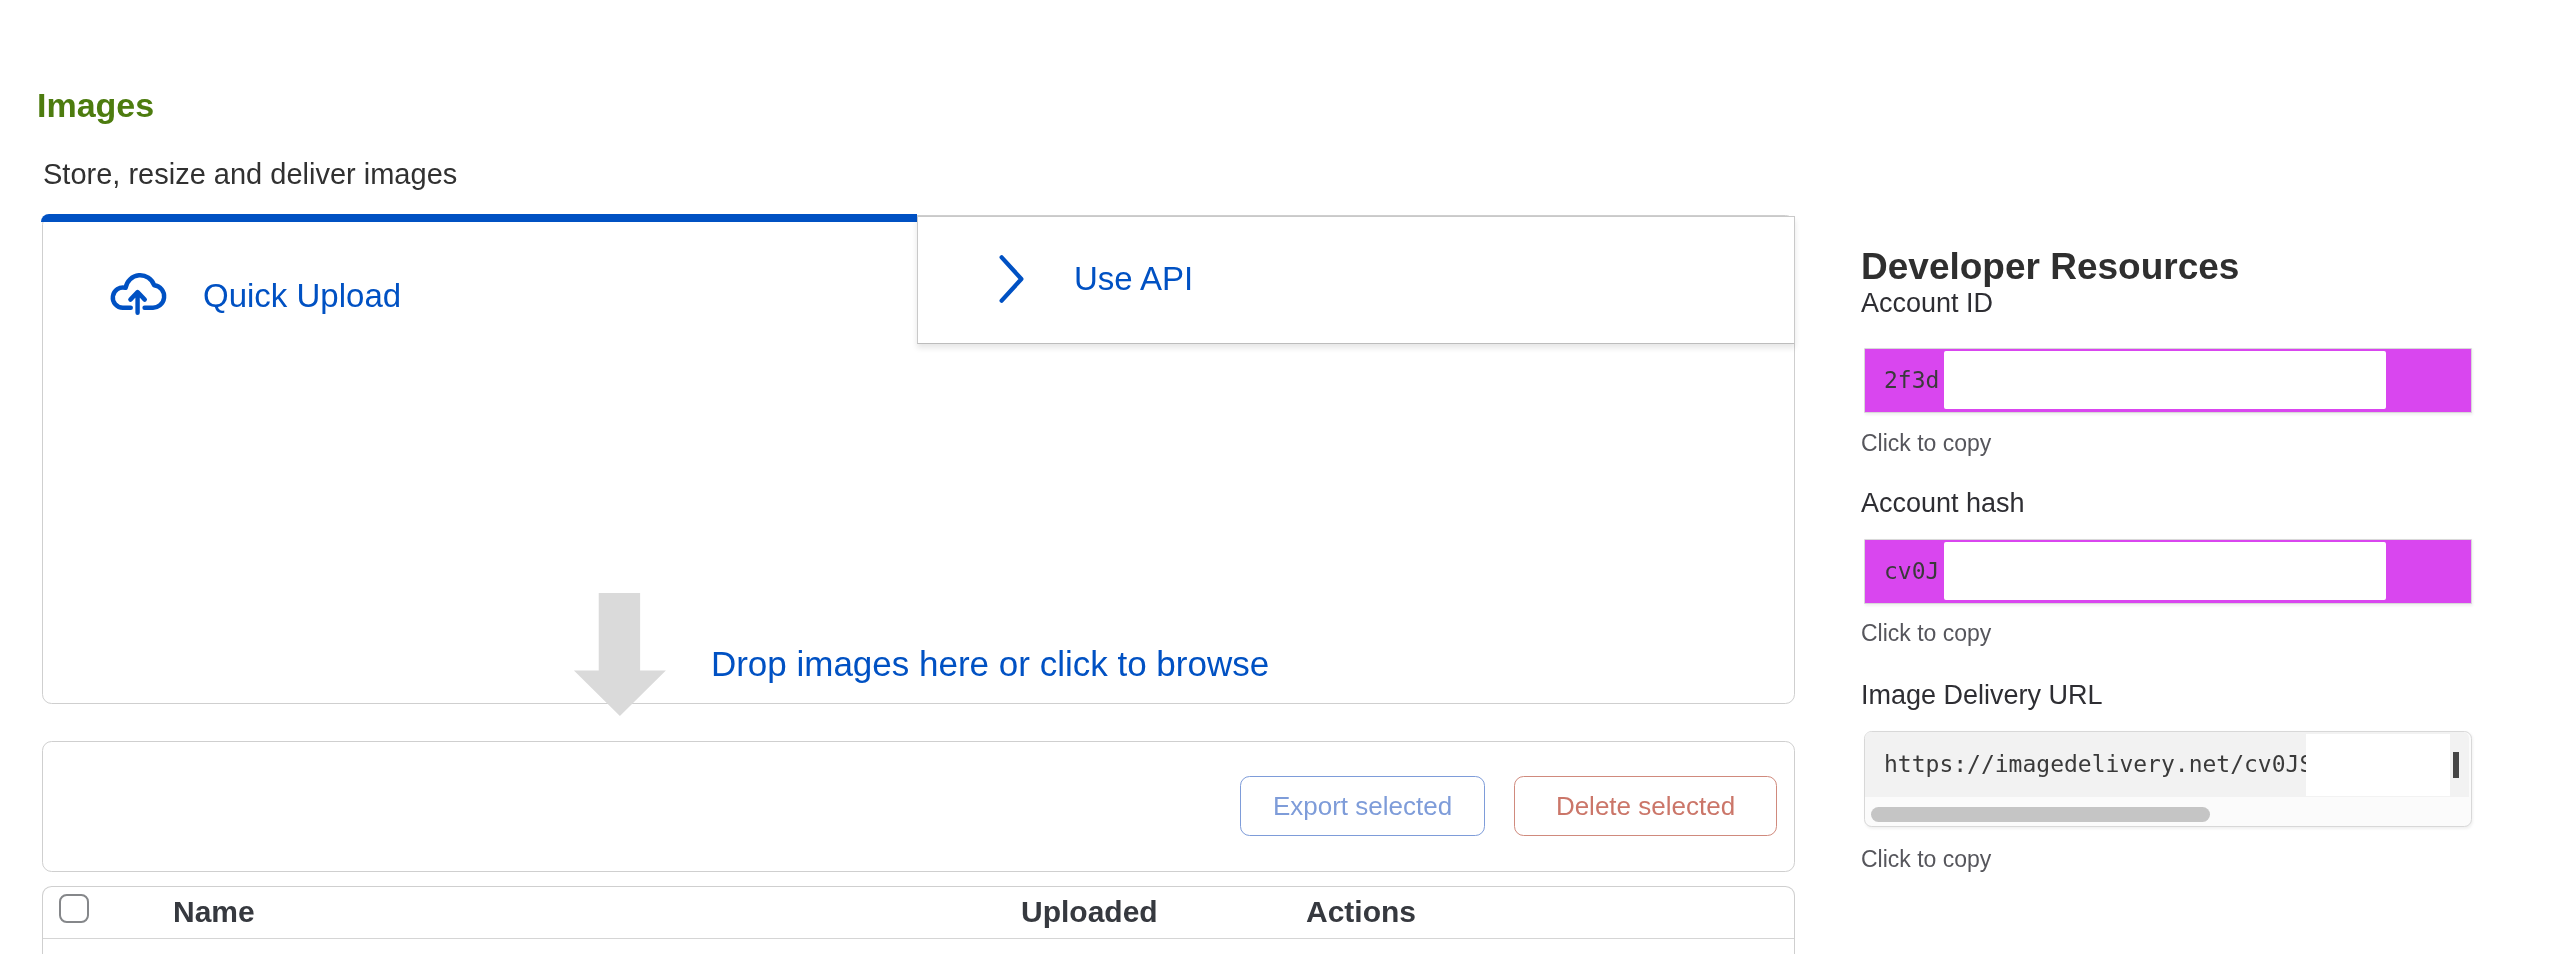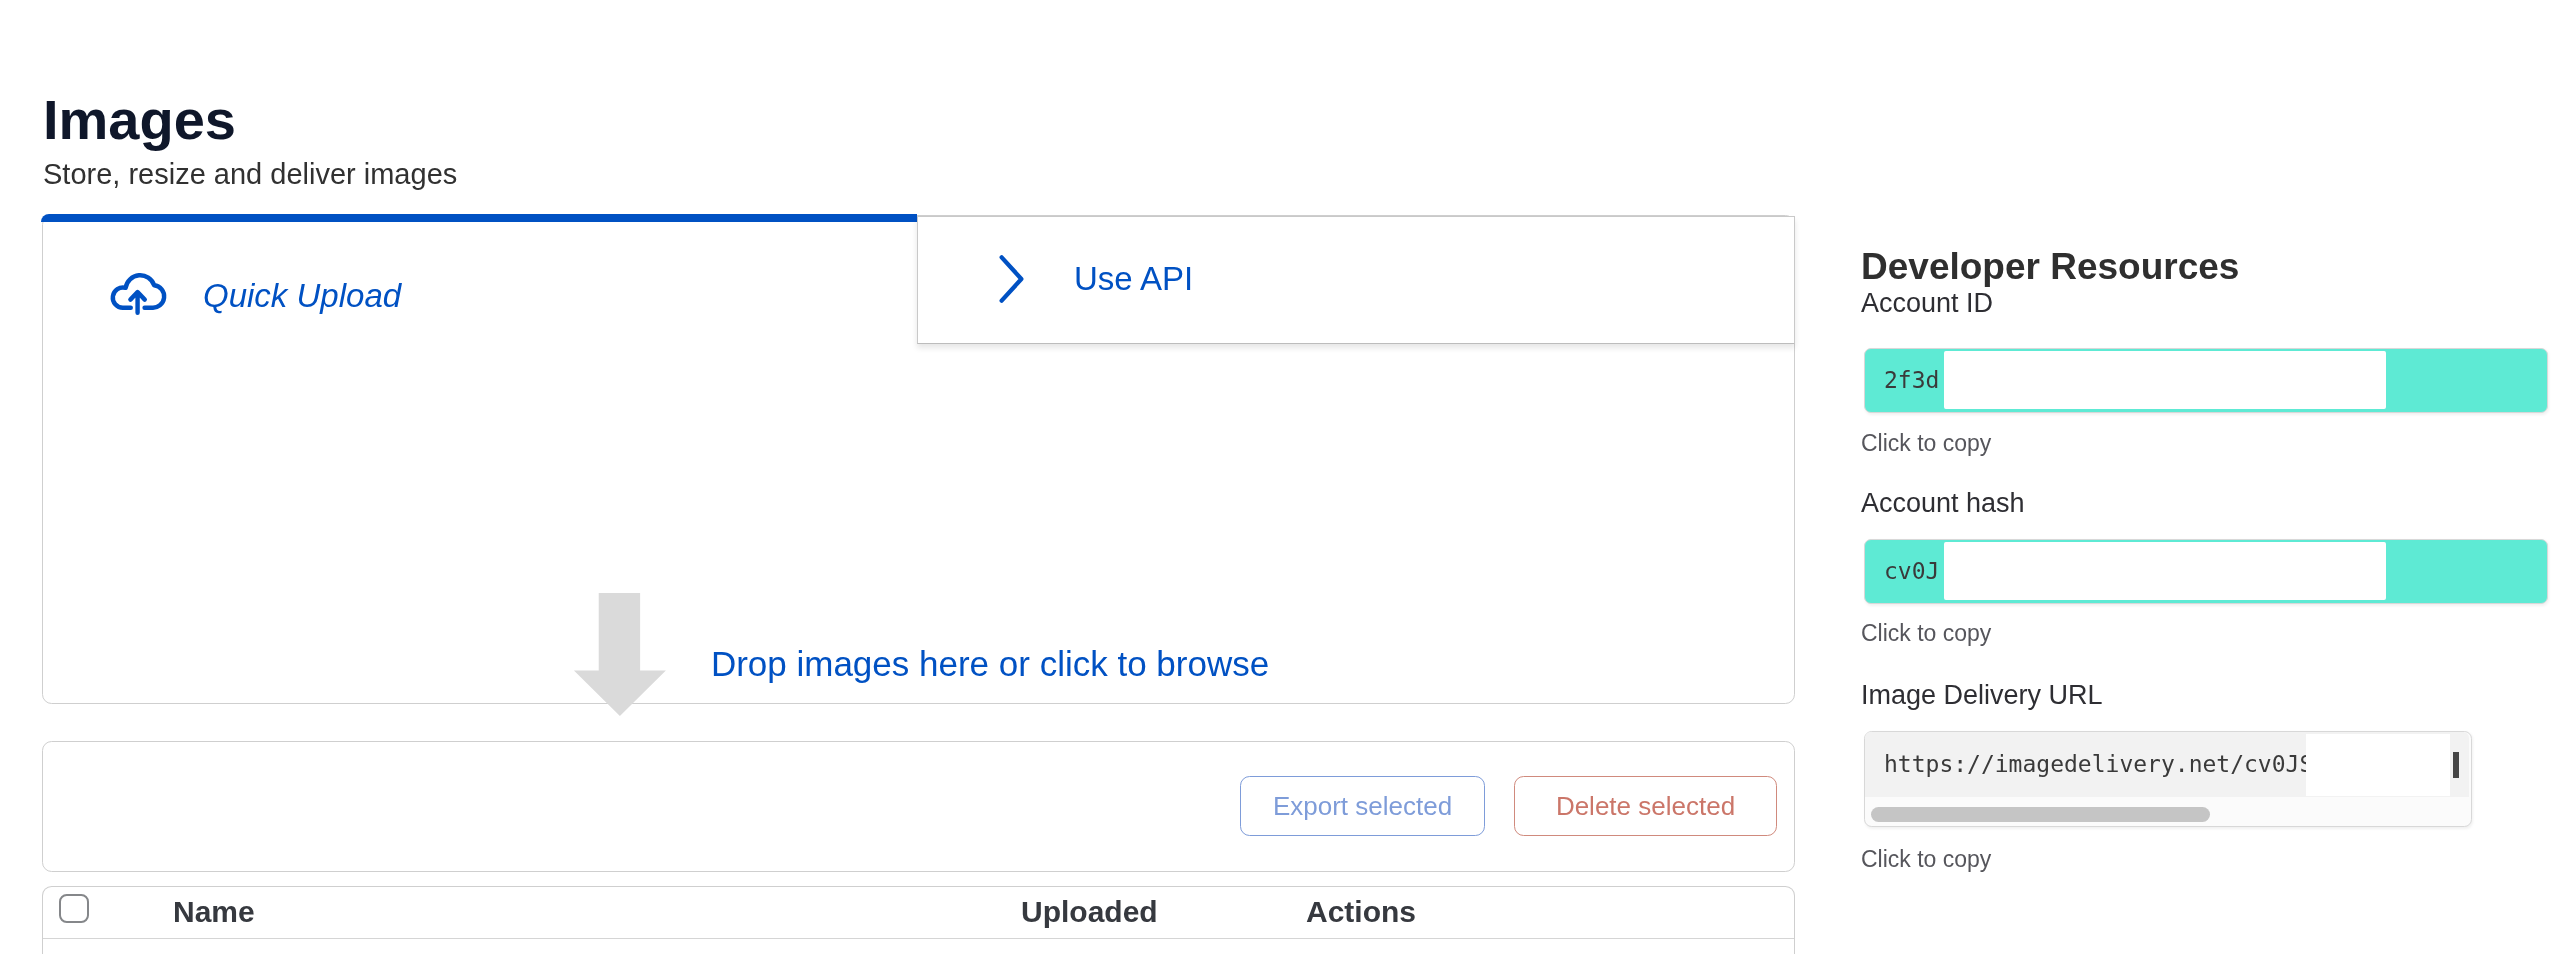--- a/index.html
+++ b/index.html
@@ -1,28 +1,28 @@
 <!DOCTYPE html>
 <html><head>
 <meta charset="utf-8">
 <style>
   html,body{margin:0;padding:0;background:#ffffff;}
   .canvas{position:relative;width:2576px;height:954px;background:#ffffff;overflow:hidden;
           font-family:"Liberation Sans", sans-serif;color:#313131;}
 
   
-  .page-title{position:absolute;left:43px;top:58px;font-size:56px;font-weight:600;color:#0f172a;line-height:48px;}
+  .page-title{position:absolute;left:37px;top:58px;font-size:34px;font-weight:600;color:#4d7c0f;line-height:48px;}
   .page-subtitle{position:absolute;left:43px;top:156px;font-size:29px;color:#313131;line-height:37px;}
 
   
   .upload-card{position:absolute;left:42px;top:215px;width:1753px;height:489px;background:#fff;
                border:1.9px solid #cfcfcf;border-radius:9.6px;box-sizing:border-box;}
   .active-tab-bar{position:absolute;left:-1.9px;top:-1.9px;width:876px;height:7.7px;background:#0051c3;
                   border-radius:9.6px 0 0 0;}
-  .tab-quick{position:absolute;left:0;top:5.8px;width:871px;height:123px;cursor:pointer;font-style:italic;}
+  .tab-quick{position:absolute;left:0;top:5.8px;width:871px;height:123px;cursor:pointer;}
   .cloud-icon{position:absolute;left:62px;top:48px;width:67px;height:46px;}
   .tab-quick-label{position:absolute;left:160px;top:54px;font-size:33px;color:#0051c3;line-height:40px;}
   .api-box{position:absolute;left:917px;top:216px;width:878px;height:128px;background:#fff;
            border:1.9px solid #c9c9c9;border-bottom-color:#bcbcbc;box-sizing:border-box;
            box-shadow:0 3.8px 5.8px rgba(0,0,0,0.10);cursor:pointer;}
   .chevron-icon{position:absolute;left:79px;top:36px;width:29px;height:52px;}
   .tab-api-label{position:absolute;left:156px;top:42px;font-size:33px;color:#0051c3;line-height:40px;}
 
   .dropzone{position:absolute;left:1.9px;top:129px;width:1745px;height:354px;cursor:pointer;}
   .drop-arrow{position:absolute;left:529px;top:248px;width:92px;height:123px;background:#dadada;
@@ -45,22 +45,22 @@
   .checkbox{position:absolute;left:16.4px;top:6.7px;width:30px;height:29px;box-sizing:border-box;
             border:2.9px solid #85878a;border-radius:7.7px;background:#fff;cursor:pointer;}
   .col{position:absolute;top:0;line-height:49px;font-size:30px;font-weight:700;color:#36393f;margin-left:44px;}
   .col-name{left:86px;}
   .col-uploaded{left:934px;}
   .col-actions{left:1219px;}
 
   
   .dev-heading{position:absolute;left:1861px;top:214px;font-size:37px;font-weight:700;color:#2f2f2f;line-height:44px;}
   .field-label{position:absolute;left:1861px;font-size:27px;color:#2e2e33;line-height:33px;}
-  .copy-input{position:absolute;left:1864px;width:684px;height:65px;box-sizing:border-box;background:#5eead4;
-              border:1.9px solid #d8d8d8;border-radius:7px;cursor:pointer;
+  .copy-input{position:absolute;left:1864px;width:608px;height:65px;box-sizing:border-box;background:#d946ef;
+              border:1.9px solid #d8d8d8;border-radius:1px;cursor:pointer;
               box-shadow:1px 1.9px 2.9px rgba(0,0,0,0.06);}
   .mono-value{position:absolute;left:19px;top:0;line-height:62px;font-size:23px;color:#3a3a3a;
               font-family:"DejaVu Sans Mono","Liberation Mono",monospace;white-space:pre;}
   .redaction{position:absolute;top:1.9px;left:79px;width:442px;height:58px;background:#ffffff;border-radius:1.9px;}
   .click-hint{position:absolute;left:1861px;font-size:23px;color:#56565c;line-height:29px;}
 
   .lbl-1{top:287px;} .inp-1{top:348px;} .hint-1{top:429px;}
   .lbl-2{top:487px;} .inp-2{top:539px;} .hint-2{top:619px;}
   .lbl-3{top:679px;} .hint-3{top:845px;}
 

